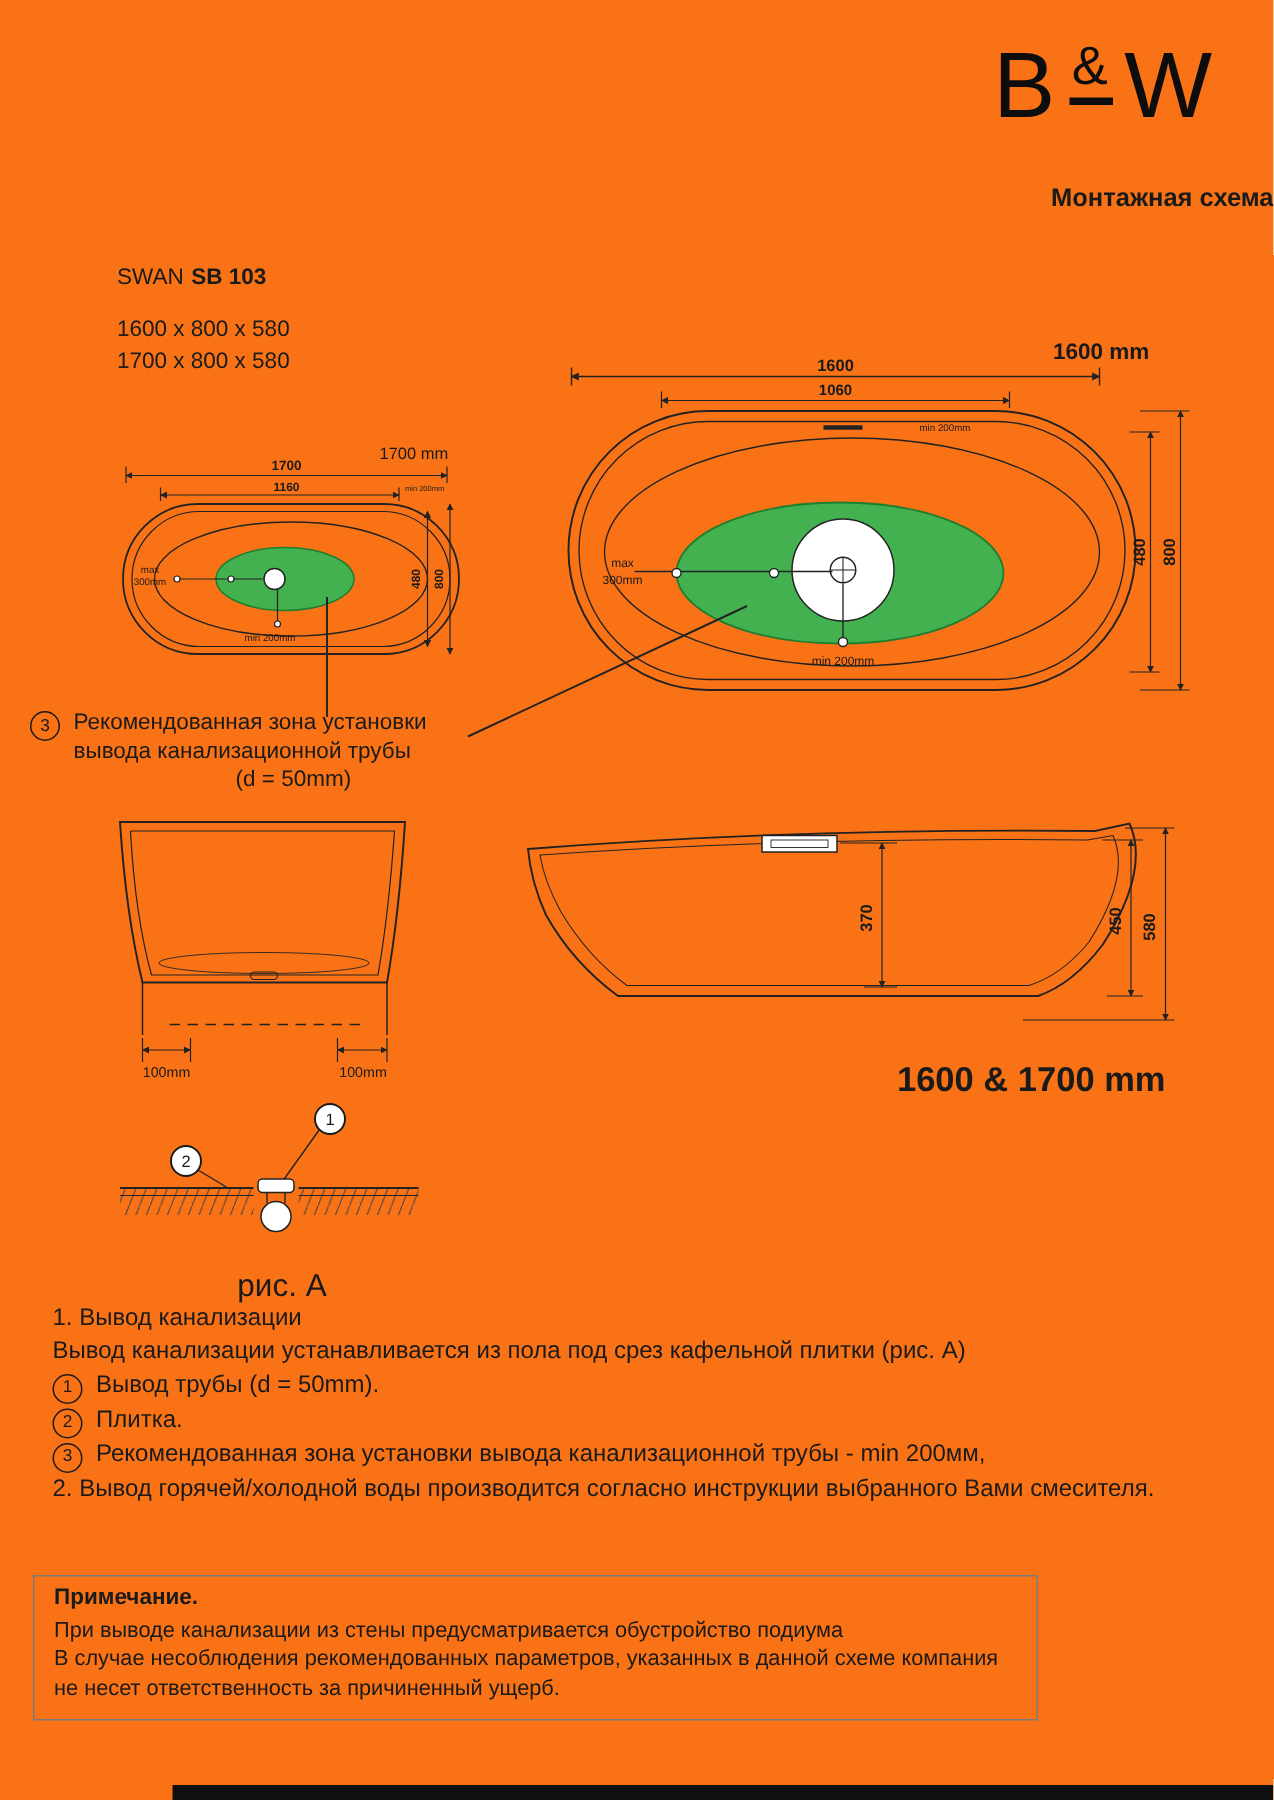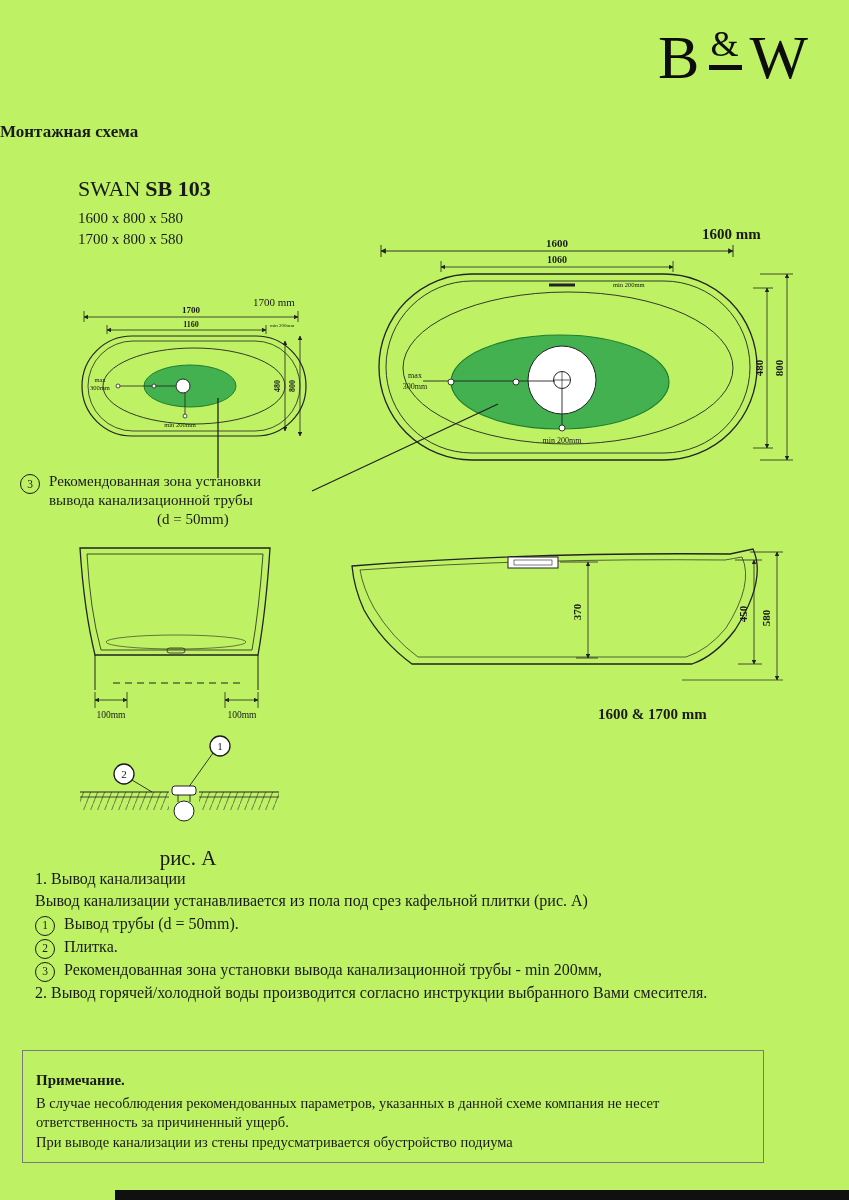--- a/index.html
+++ b/index.html
@@ -1,37 +1,37 @@
 <!DOCTYPE html>
 <html><head>
 <meta charset="utf-8">
 <style>
   html,body{margin:0;padding:0;background:#fff;}
-  .page{position:relative;width:849px;height:1200px;background:#bef264;overflow:hidden;
-        font-family:Liberation Serif, serif;color:#1a1a1a;}
+  .page{position:relative;width:849px;height:1200px;background:#f97316;overflow:hidden;
+        font-family:Liberation Sans, sans-serif;color:#1a1a1a;}
   .logo{position:absolute;top:22px;right:38px;font-size:62px;letter-spacing:3px;font-weight:500;color:#0d0d0d;}
   .logo .amp{display:inline-block;font-size:36px;vertical-align:top;margin:4px 7px 0 7px;
              border-bottom:5px solid #0d0d0d;padding:0 1px 3px 1px;line-height:1;}
-  .title{position:absolute;top:122px;left:0;width:100%;text-align:left;font-size:17px;font-weight:600;}
+  .title{position:absolute;top:122px;left:0;width:100%;text-align:right;font-size:17px;font-weight:600;}
   .product{position:absolute;left:78px;top:176px;}
-  .pname{font-size:22px;margin-bottom:6px;}
+  .pname{font-size:15px;margin-bottom:16px;}
   .pname .b{font-weight:bold;margin-left:5px;}
   .psize{font-size:15px;line-height:21px;}
   .abs{position:absolute;}
   .callout3{position:absolute;left:20px;top:472px;display:flex;align-items:flex-start;font-size:15px;line-height:19px;}
   .cnum{display:inline-flex;align-items:center;justify-content:center;width:18px;height:18px;
         border:1.4px solid #1a1a1a;border-radius:50%;font-size:11.5px;flex:0 0 auto;margin-right:9px;margin-top:2px;}
   .c3text .ind{margin-left:108px;}
-  .sideLabel{position:absolute;left:598px;top:706px;font-size:15px;font-weight:bold;}
+  .sideLabel{position:absolute;left:598px;top:706px;font-size:23px;font-weight:bold;}
   .figcap{position:absolute;left:138px;top:846px;width:100px;text-align:center;font-size:21px;}
   .notes{position:absolute;left:35px;top:868px;right:14px;font-size:16px;line-height:22.3px;}
   .notes .row{display:flex;align-items:flex-start;}
   .notes .row .cnum{margin-top:3px;}
-  .remark{position:absolute;left:22px;top:1050px;width:742px;box-sizing:border-box;border:1px solid #7a7a7a;
-          padding:20px 13px 10px 13px;font-size:14.5px;line-height:19.5px;}
+  .remark{position:absolute;left:22px;top:1050px;width:670px;box-sizing:border-box;border:1px solid #7a7a7a;
+          padding:4px 13px 10px 13px;font-size:14.5px;line-height:19.5px;}
   .remark .rtitle{font-weight:bold;font-size:15px;margin-bottom:3px;}
   .footbar{position:absolute;left:115px;top:1190px;width:734px;height:10px;background:#101010;}
   svg text{fill:#1a1a1a;}
 </style>
 </head>
 <body>
 
 <div class="page">
 
   <div class="logo"><span>B</span><span class="amp">&amp;</span><span>W</span></div>
@@ -265,19 +265,19 @@
     </div>
     <div class="row">
       <span class="cnum">3</span>
       <span>Рекомендованная зона установки вывода канализационной трубы - min 200мм,</span>
     </div>
     <div>2. Вывод горячей/холодной воды производится согласно инструкции выбранного Вами смесителя.</div>
   </div>
 
   <div class="remark">
     <div class="rtitle">Примечание.</div>
+    <div>При выводе канализации из стены предусматривается обустройство подиума</div>
     <div>В случае несоблюдения рекомендованных параметров, указанных в данной схеме компания не несет ответственность за причиненный ущерб.</div>
-    <div>При выводе канализации из стены предусматривается обустройство подиума</div>
   </div>
 
   <div class="footbar"></div>
 
 </div>
 
 </body></html>

